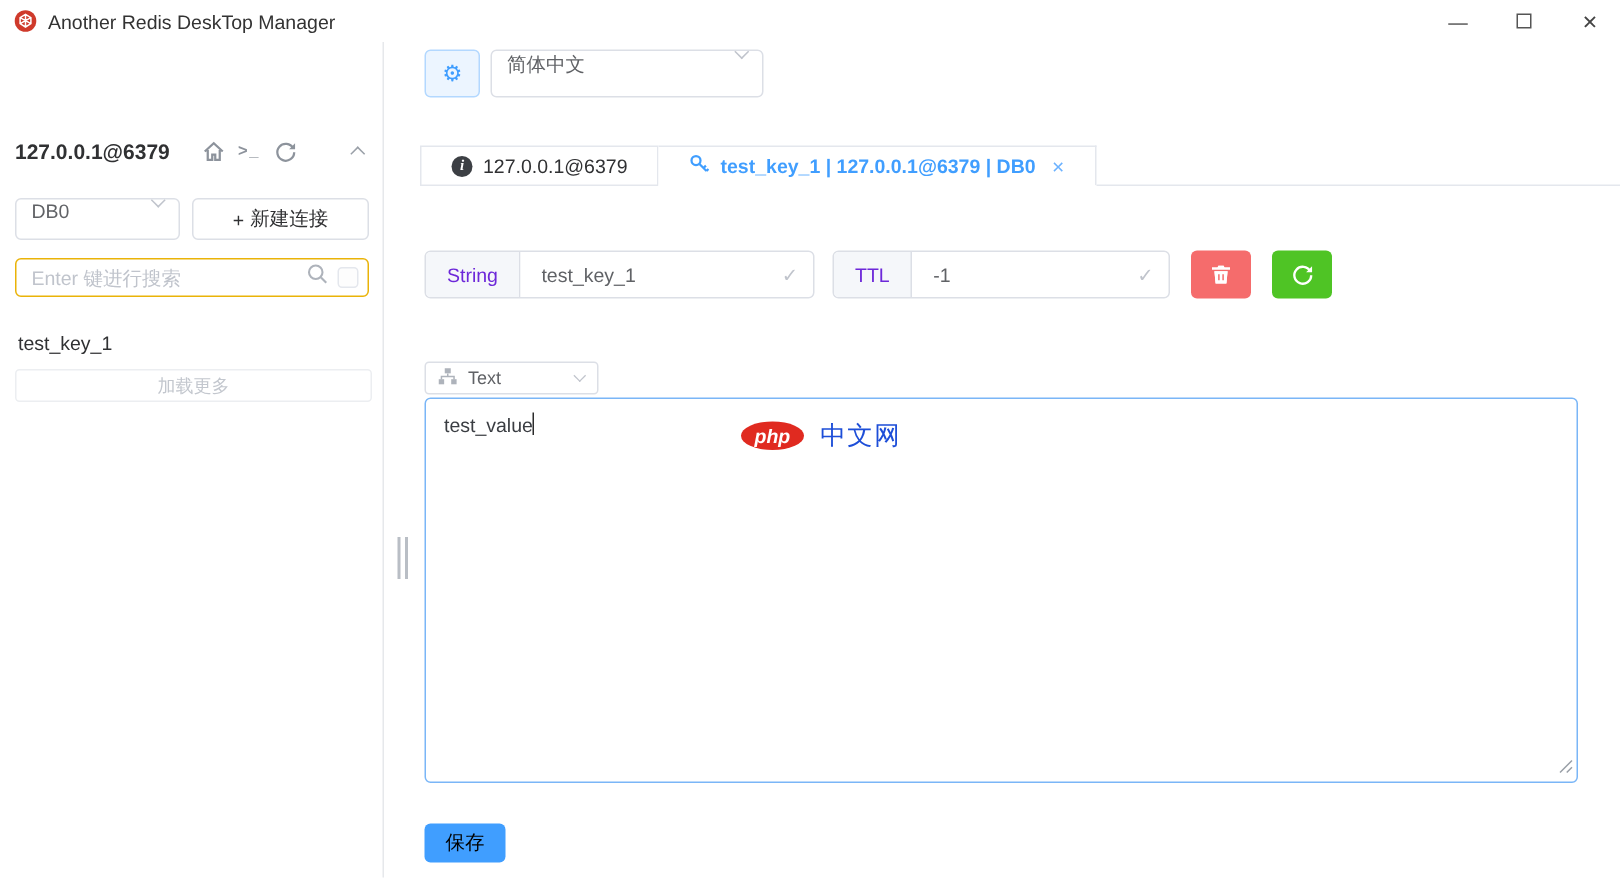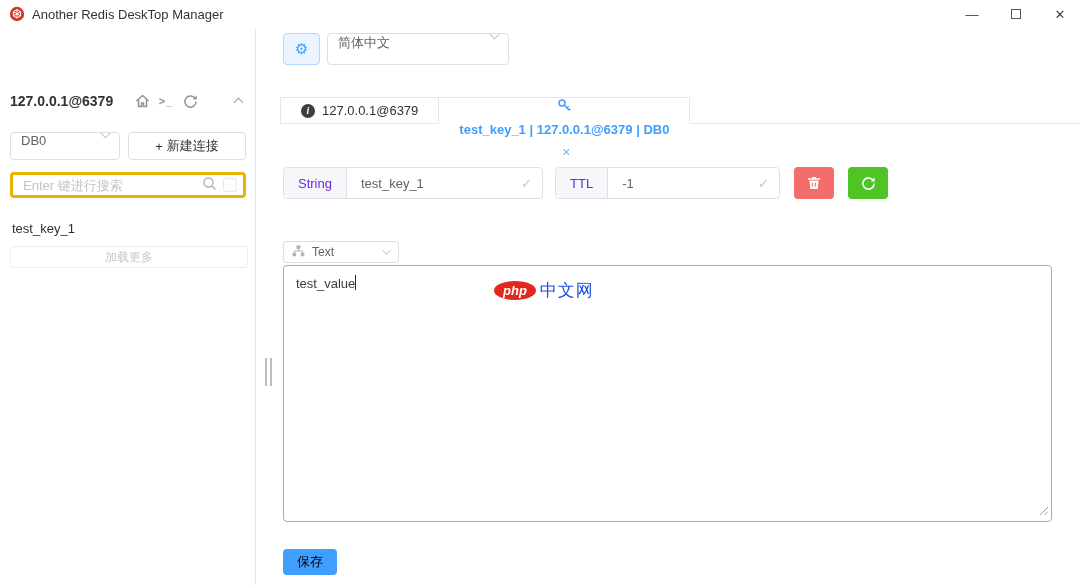--- a/index.html
+++ b/index.html
@@ -29,63 +29,63 @@
   .chev { display:inline-block; width:7px; height:7px; border-left:1.5px solid #9aa0a8; border-bottom:1.5px solid #9aa0a8; transform:rotate(135deg); margin-top:3px; }
   .chev.down { transform:rotate(-45deg); margin-top:-3px; border-color:#c0c4cc; }
 
   .db-row { position:absolute; left:10px; top:104px; width:264px; height:28px; display:flex; gap:8px; }
   .sel { border:1px solid #dcdfe6; border-radius:4px; background:#fff; display:flex; align-items:flex-start; padding:0 10px; color:#606266; font-size:13px; cursor:pointer; }
   .db-sel { width:110px; }
   .db-sel .chev.down { margin-left:auto; }
   .btn-addkey { width:118px; height:28px; border:1px solid #dcdfe6; border-radius:4px; background:#fff; color:#303133; font-size:13px; font-weight:500; display:flex; align-items:center; justify-content:center; gap:4px; cursor:pointer; }
   .plus-glyph { font-size:13px; color:#303133; }
 
-  .search-wrap { position:absolute; left:10px; top:144px; width:236px; height:26px; border:3px solid #eab308; border-radius:4px; display:flex; align-items:center; padding:0 6px 0 10px; }
+  .search-wrap { position:absolute; left:10px; top:144px; width:236px; height:26px; border:1px solid #eab308; border-radius:4px; display:flex; align-items:center; padding:0 6px 0 10px; }
   .search-wrap input { border:none; outline:none; flex:1; font-size:13px; color:#606266; min-width:0; font-family:inherit; }
   .search-wrap input::placeholder { color:#c0c4cc; }
   .chk { width:14px; height:14px; border:1px solid #e4e7ed; border-radius:3px; background:#fdfdfd; margin-left:6px; cursor:pointer; }
 
   .key-list { position:absolute; left:0; top:188px; width:256px; }
   .key-item { height:26px; line-height:26px; padding-left:12px; font-size:13px; color:#303133; cursor:pointer; }
   .btn-loadmore { position:absolute; left:10px; top:218px; width:238px; height:22px; background:#fff; border:1px solid #eceef1; border-radius:3px; color:#c3c7ce; font-size:12px; cursor:pointer; }
 
   
   .splitter { position:absolute; left:265px; top:358px; width:10px; height:28px; display:flex; gap:3px; cursor:col-resize; }
   .splitter span { width:2px; height:100%; background:#b9bec5; }
 
   
   .main { position:absolute; left:280px; top:28px; width:800px; height:557px; background:#fff; }
   .btn-settings { position:absolute; left:3px; top:5px; width:37px; height:32px; background:#ecf5ff; border:1px solid #b3d8ff; border-radius:4px; color:#409eff; font-size:15px; display:flex; align-items:center; justify-content:center; cursor:pointer; }
   .lang-sel { position:absolute; left:47px; top:5px; width:182px; height:32px; }
   .lang-sel .chev.down { margin-left:auto; }
 
   .tabbar { position:absolute; left:0; top:69px; width:800px; height:27px; border-bottom:1px solid #e4e7ed; display:flex; }
   .tab { height:27px; margin-bottom:-1px; display:flex; align-items:center; gap:7px; padding:0 20px; font-size:13px; color:#303133; border:1px solid #e4e7ed; border-bottom:1px solid #e4e7ed; cursor:pointer; background:#fff; }
-  .tab + .tab { border-left:none;flex-direction:column; }
+  .tab + .tab { border-left:none; }
   .tab.active { color:#409eff; font-weight:bold; border-bottom-color:#fff; }
   .info-ic { width:14px; height:14px; border-radius:50%; background:#3c3f44; color:#fff; font:italic bold 10px "Liberation Serif", serif; display:flex; align-items:center; justify-content:center; }
   .tab-close { font-weight:normal; color:#6cb2ff; font-size:14px; margin-left:4px; cursor:pointer; }
 
   .kv-row { position:absolute; left:3px; top:139px; height:32px; width:797px; display:flex; }
   .igroup { display:flex; height:32px; border:1px solid #dcdfe6; border-radius:4px; overflow:hidden; }
   .igroup .prepend { background:#f5f7fa; border-right:1px solid #dcdfe6; color:#6d28d9; font-size:13px; display:flex; align-items:center; padding:0 14px; }
   .igroup input { border:none; outline:none; font-size:13px; color:#606266; padding:0 8px 0 14px; flex:1; min-width:0; font-family:inherit; }
   .igroup .check { color:#c0c4cc; font-size:13px; display:flex; align-items:center; padding-right:10px; }
   .g-key { width:260px; margin-right:14px; }
   .g-ttl { width:225px; margin-left:-2px; }
   .btn-sq { width:40px; height:32px; border:none; border-radius:4px; display:flex; align-items:center; justify-content:center; cursor:pointer; }
   .btn-del { background:#f56c6c; margin-left:14px; }
   .btn-ref { background:#4fc425; margin-left:14px; }
 
   .view-sel { position:absolute; left:3px; top:213px; width:116px; height:22px; border:1px solid #dcdfe6; border-radius:3px; display:flex; align-items:center; gap:7px; padding:0 8px; font-size:12px; color:#606266; cursor:pointer; }
   .view-sel .chev.down { margin-left:auto; transform:rotate(-45deg) scale(.85); }
 
   .value-area { position:absolute; left:3px; top:237px; width:769px; height:257px; border:1px solid #7ab6f7; border-radius:4px; background:#fff; padding:9px 12px; font-size:13px; color:#3a3d42; cursor:text; }
   .caret { display:inline-block; width:1px; height:15px; background:#2c2c2c; vertical-align:-2px; }
-  .watermark { position:absolute; left:210px; top:13px; display:flex; align-items:center; gap:4px; }
+  .watermark { position:absolute; left:210px; top:13px; display:flex; align-items:center; gap:11px; }
   .wm-badge { background:#e02a20; color:#fff; font:italic bold 13px "Liberation Sans", sans-serif; padding:2px 9px; border-radius:50%; }
   .wm-text { color:#1d4ed8; font-weight:normal; font-size:17px; letter-spacing:1px; }
   .grip { position:absolute; right:2px; bottom:2px; }
 
   .btn-save { position:absolute; left:3px; top:521px; width:54px; height:26px; background:#409eff; color:#000000; border:none; border-radius:4px; font-size:13px; cursor:pointer; }
 </style>
 </head>
 <body>
 
 <div class="titlebar">

